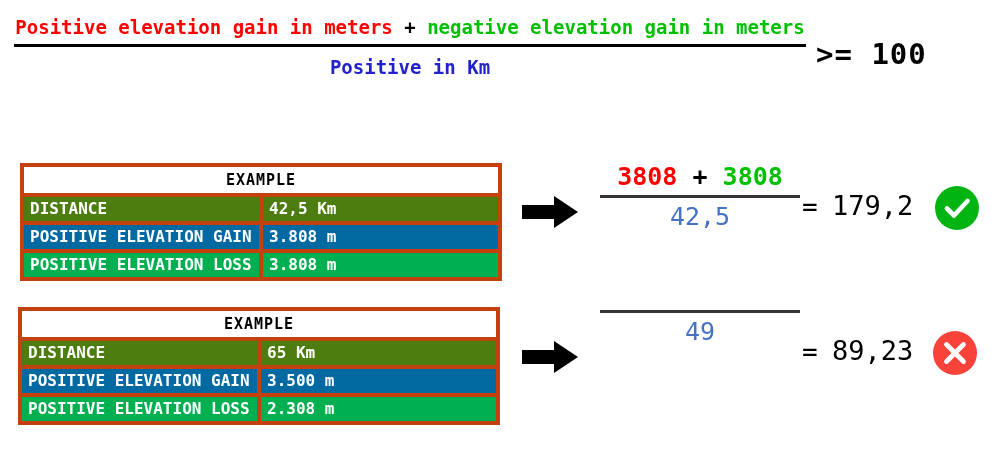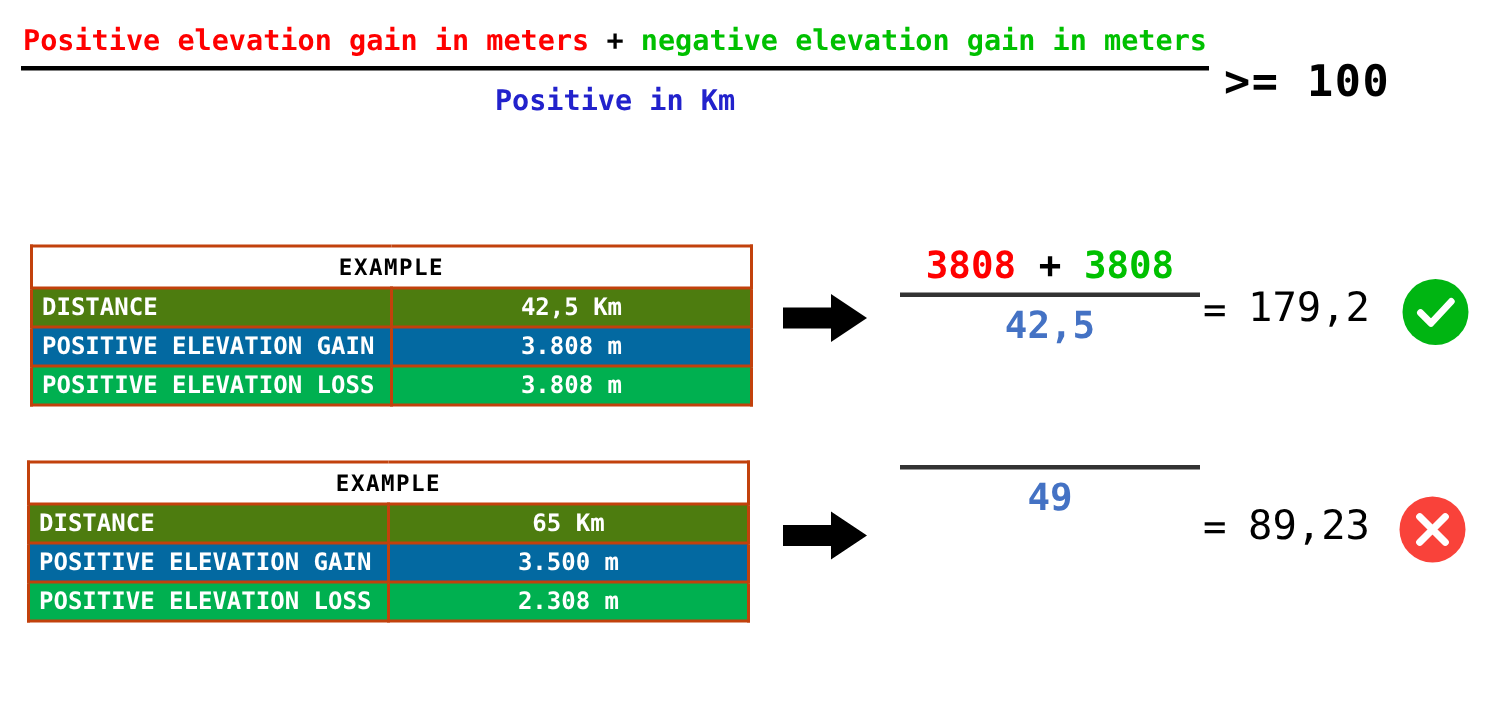--- a/index.html
+++ b/index.html
@@ -76,38 +76,38 @@
   table.example-table {
     position: absolute;
     border-collapse: collapse;
     table-layout: fixed;
     background: #ffffff;
   }
   #table-1 { left: 20px; top: 13px; width: 482px; }
   #table-2 { left: 18px; top: 12px; width: 482px; }
 
   table.example-table td, table.example-table th {
-    border: 2px solid #c2410c;
+    border: 4px solid #c2410c;
     padding: 1px 6px;
     font-family: "DejaVu Sans Mono", monospace;
     font-weight: bold;
     font-size: 16px;
     line-height: 22px;
     white-space: nowrap;
   }
   table.example-table th.title-cell {
     text-align: center;
     background: #ffffff;
     color: #000000;
     font-size: 15px;
     letter-spacing: 1px;
     height: 24px;
   }
   td.label-cell { width: 300px; text-align: left; color: #ffffff; }
-  td.value-cell { width: 182px; text-align: center; color: #ffffff; margin-left: 28px; }
+  td.value-cell { width: 182px; text-align: left; color: #ffffff; margin-left: 28px; }
   tr.row-distance td { background: #4d7c0f; }
   tr.row-gain     td { background: #0369a1; }
   tr.row-loss     td { background: #00b050; }
 
   
   .arrow-icon {
     position: absolute;
     left: 520px;
     top: 44px;
     width: 60px;
@@ -131,21 +131,21 @@
   }
   .rf-bar {
     height: 3px;
     background: #333333;
     margin-top: 3px;
     width: 100%;
   }
   .rf-denominator {
     text-align: center;
     font-size: 25px;
-    font-weight: bold;
+    font-weight: normal;
     line-height: 30px;
     padding-top: 4px;
     color: #4472c4;
   }
 
   .result-equals {
     position: absolute;
     left: 802px;
     top: 42px;
     font-size: 26px;

